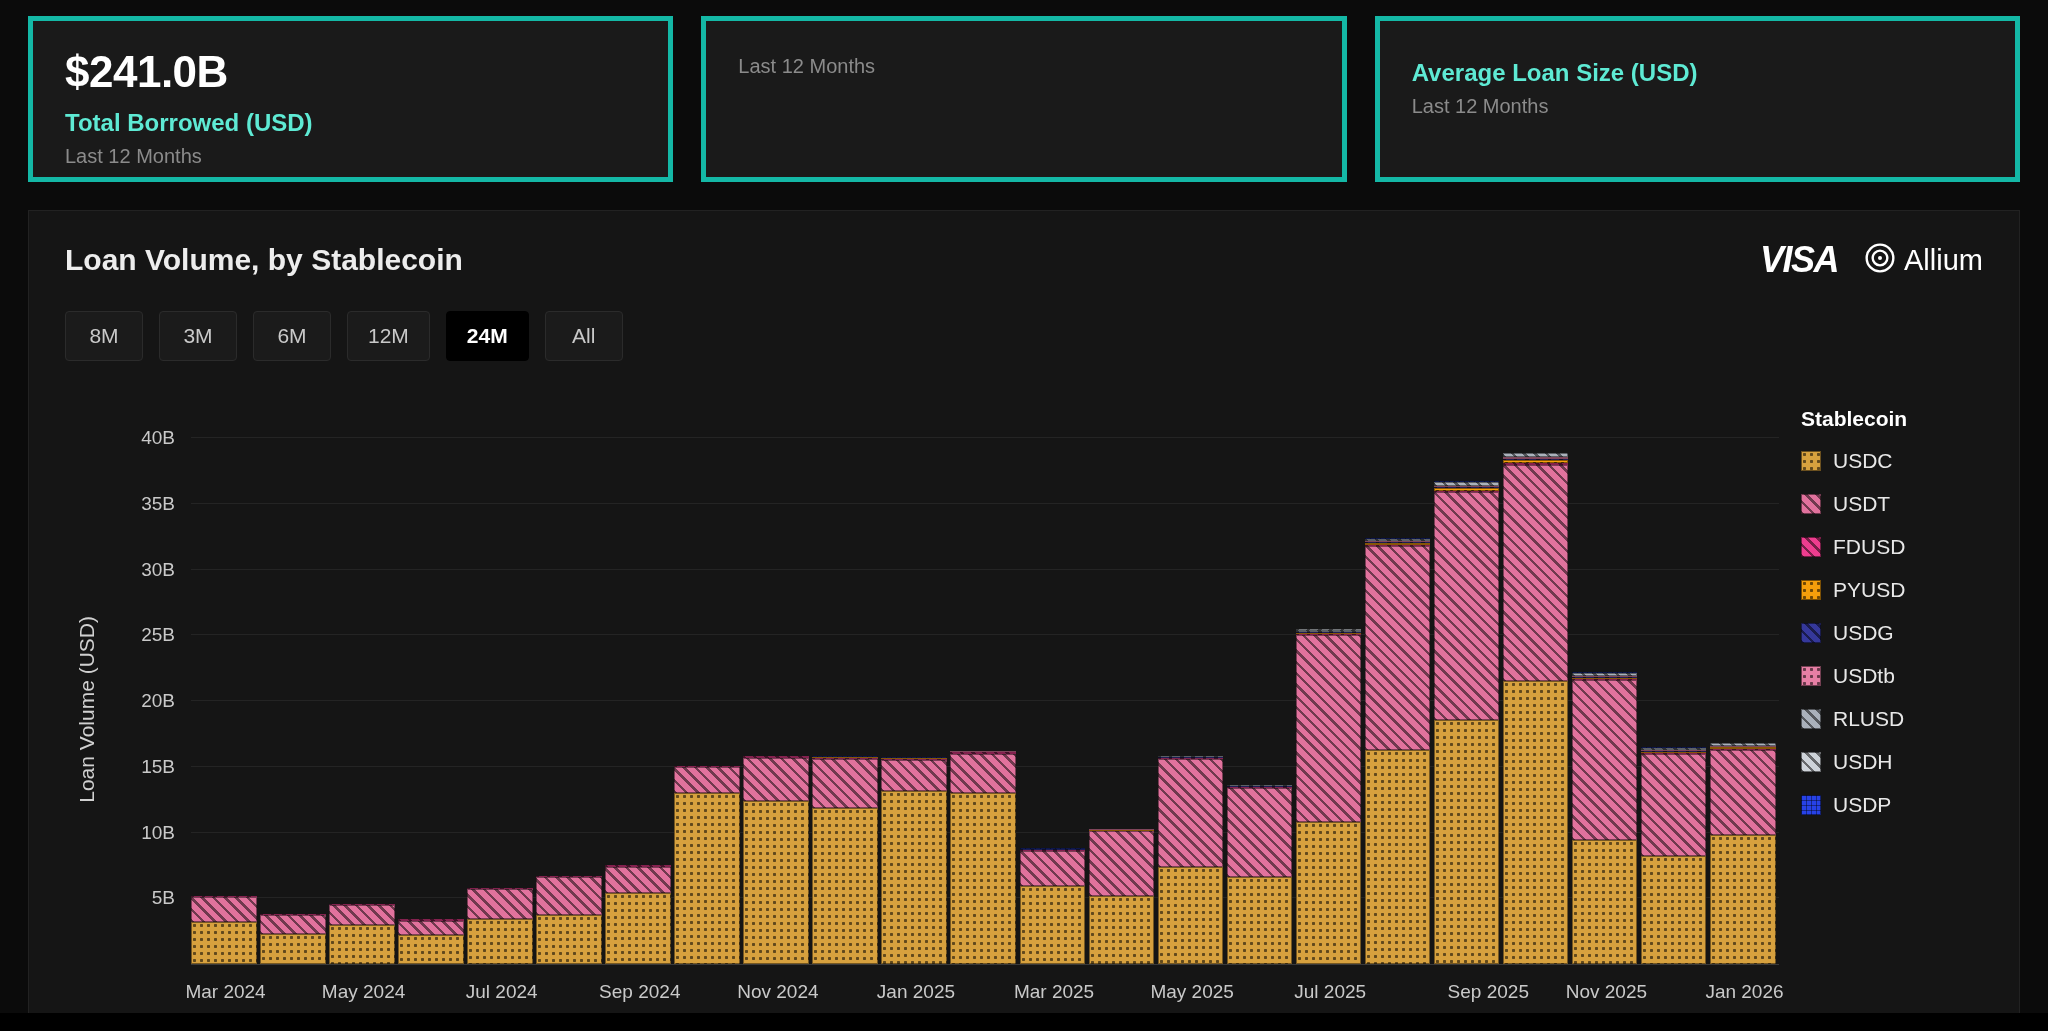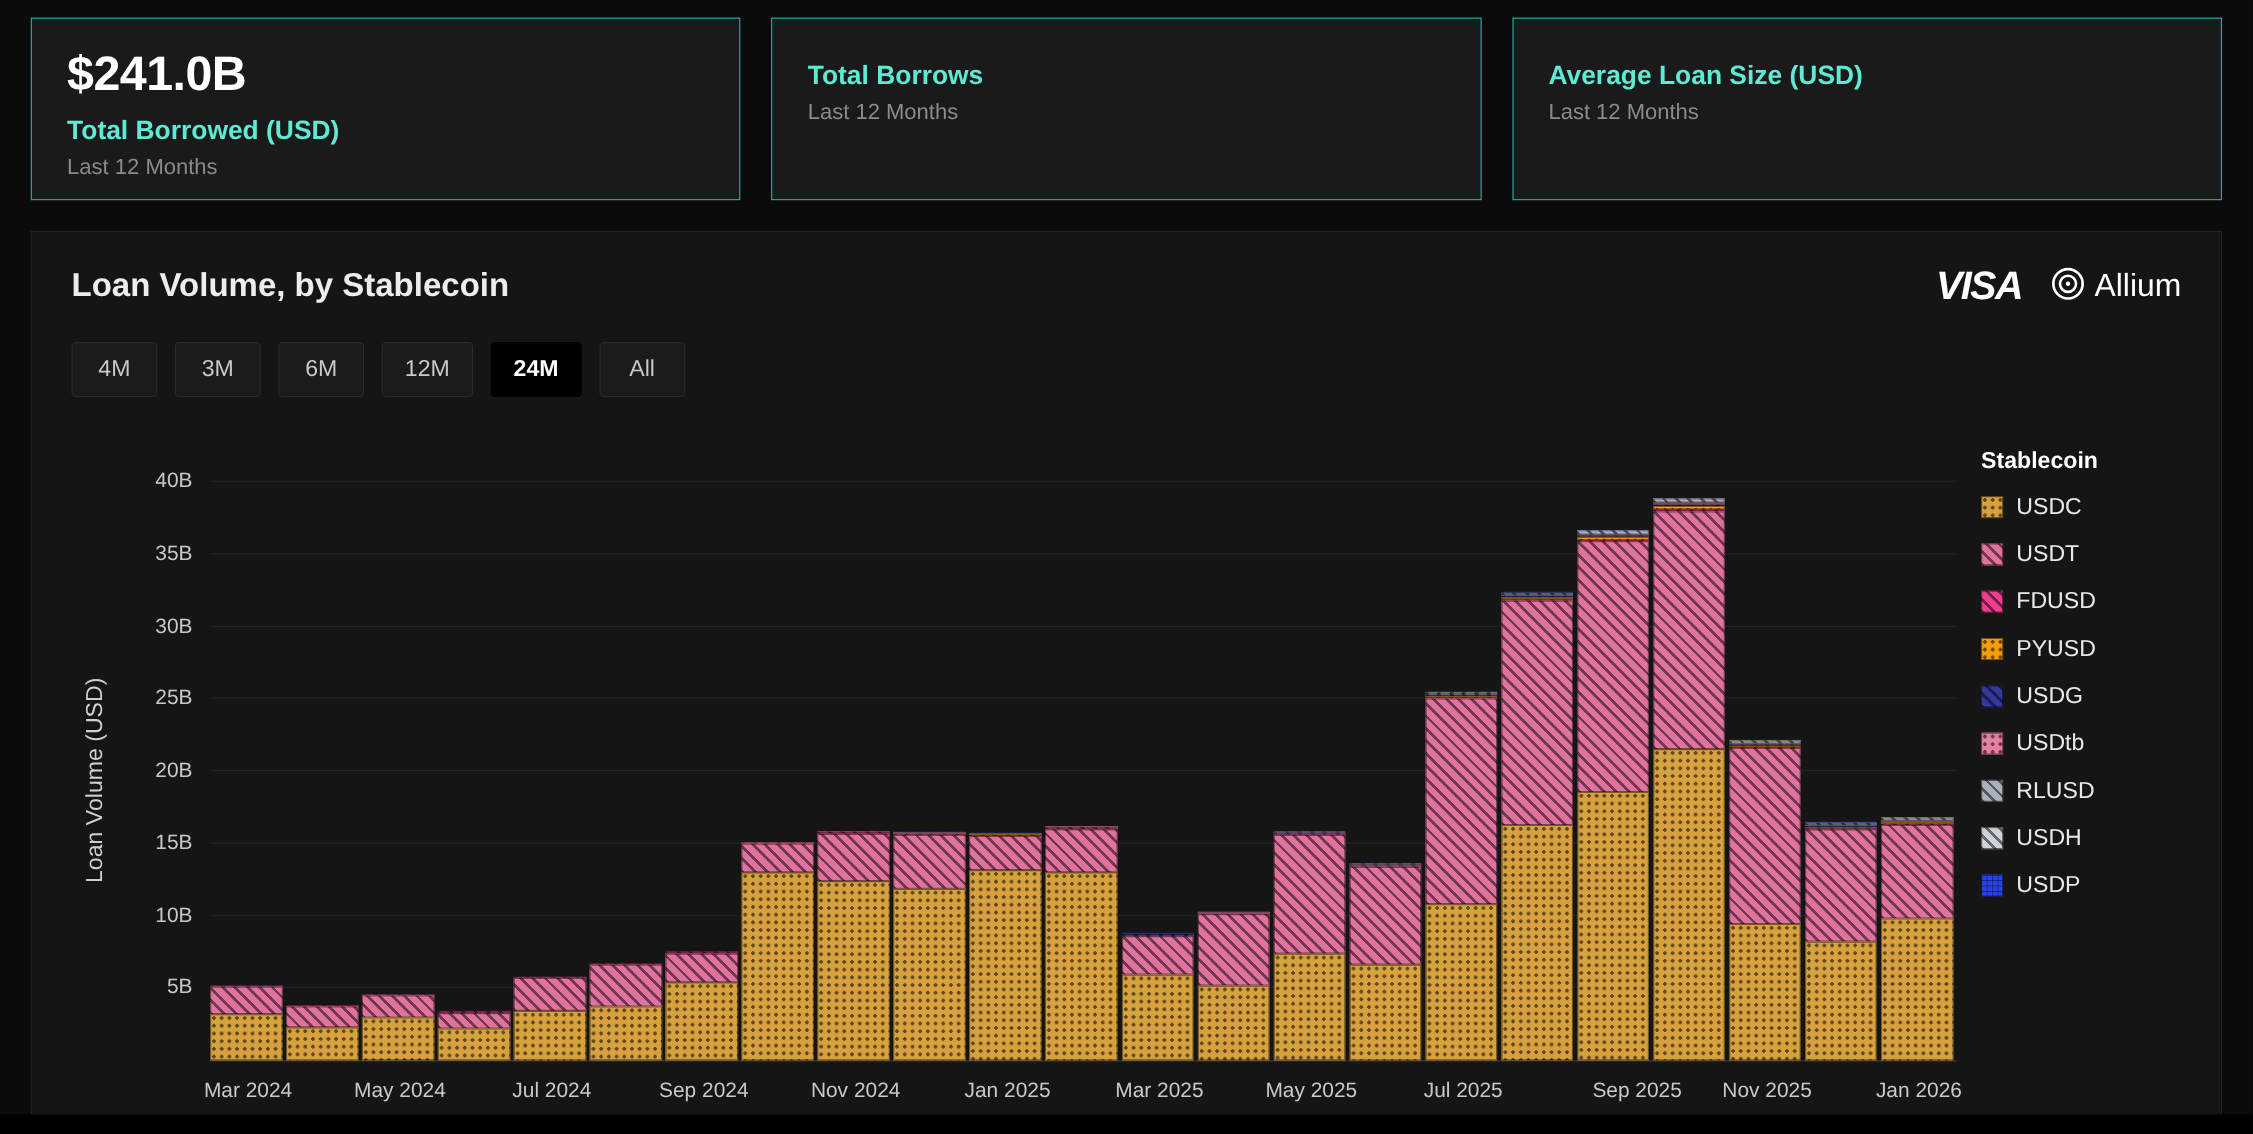--- a/index.html
+++ b/index.html
@@ -4,21 +4,21 @@
 <title>Loan Volume Dashboard</title>
 <style>
   * { box-sizing: border-box; margin: 0; padding: 0; }
   html,body { background:#000; }
   body { font-family:"Liberation Sans", sans-serif; }
   .app { position:relative; width:2048px; height:1031px; background:#0b0b0b; overflow:hidden; }
   .footer-strip { position:absolute; left:0; bottom:0; width:100%; height:18px; background:#000; }
 
   
   .stats-row { display:flex; gap:28px; padding:16px 28px 0 28px; }
-  .stat-card { flex:1; height:166px; background:#1a1a1a; border:1px solid #14b8a6; padding:26px 32px; }
+  .stat-card { flex:1; height:166px; background:#1a1a1a; border:5px solid #14b8a6; padding:26px 32px; }
   .stat-value { color:#ffffff; font-size:44px; font-weight:700; letter-spacing:-0.5px; }
   .stat-label { color:#5eead4; font-size:24px; font-weight:600; margin-top:12px; }
   .stat-sub { color:#8b8b8b; font-size:20px; margin-top:8px; }
 
   
   .chart-card { position:relative; margin:28px 28px 0 28px; height:967px; background:#151515; border:1px solid #222; padding:28px 36px; }
   .chart-header { display:flex; justify-content:space-between; align-items:center; }
   .chart-title { color:#ededed; font-size:30px; font-weight:600; }
   .logos { display:flex; align-items:center; gap:26px; }
   .visa-logo { color:#fff; font-size:36px; font-weight:700; font-style:italic; letter-spacing:-1.5px; }
@@ -60,21 +60,20 @@
 
 <div class="app">
 
   <div class="stats-row">
     <div class="stat-card">
       <div class="stat-value">$241.0B</div>
       <div class="stat-label">Total Borrowed (USD)</div>
       <div class="stat-sub">Last 12 Months</div>
     </div>
     <div class="stat-card">
-      <div class="stat-label">Total Borrows</div>
       <div class="stat-sub">Last 12 Months</div>
     </div>
     <div class="stat-card">
       <div class="stat-label">Average Loan Size (USD)</div>
       <div class="stat-sub">Last 12 Months</div>
     </div>
   </div>
 
   <div class="chart-card">
     <div class="chart-header">
@@ -88,21 +87,21 @@
               <circle cx="12" cy="12" r="5.5" fill="none" stroke="#ffffff" stroke-width="1.8"></circle>
               <circle cx="12" cy="12" r="1.5" fill="#ffffff"></circle>
             </svg>
           </span>
           <span class="allium-text">Allium</span>
         </div>
       </div>
     </div>
 
     <div class="range-buttons">
-        <button class="range-btn">4M</button>
+        <button class="range-btn">8M</button>
         <button class="range-btn">3M</button>
         <button class="range-btn">6M</button>
         <button class="range-btn">12M</button>
         <button class="range-btn active">24M</button>
         <button class="range-btn">All</button>
       </div>
 
     <div class="chart-body">
       <div class="y-title-wrap">
         <div class="y-title">Loan Volume (USD)</div>

